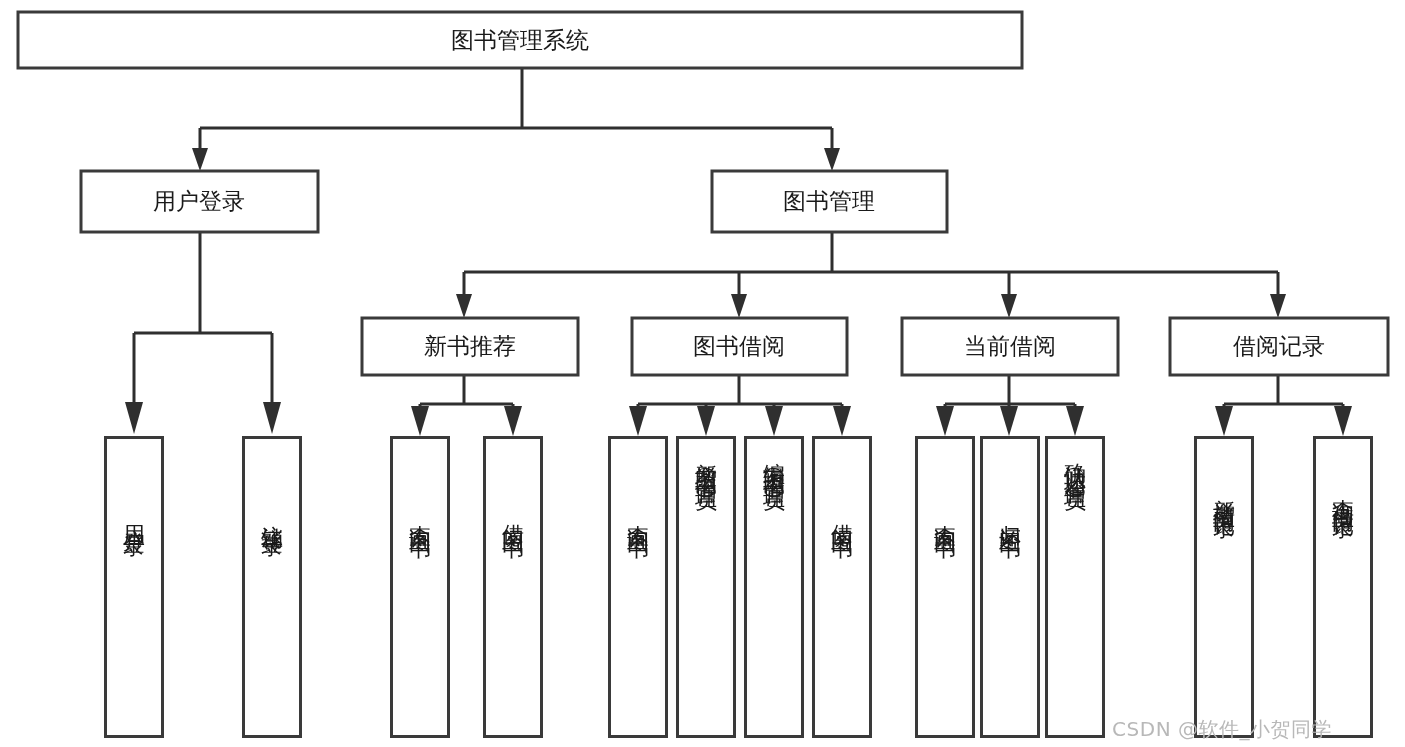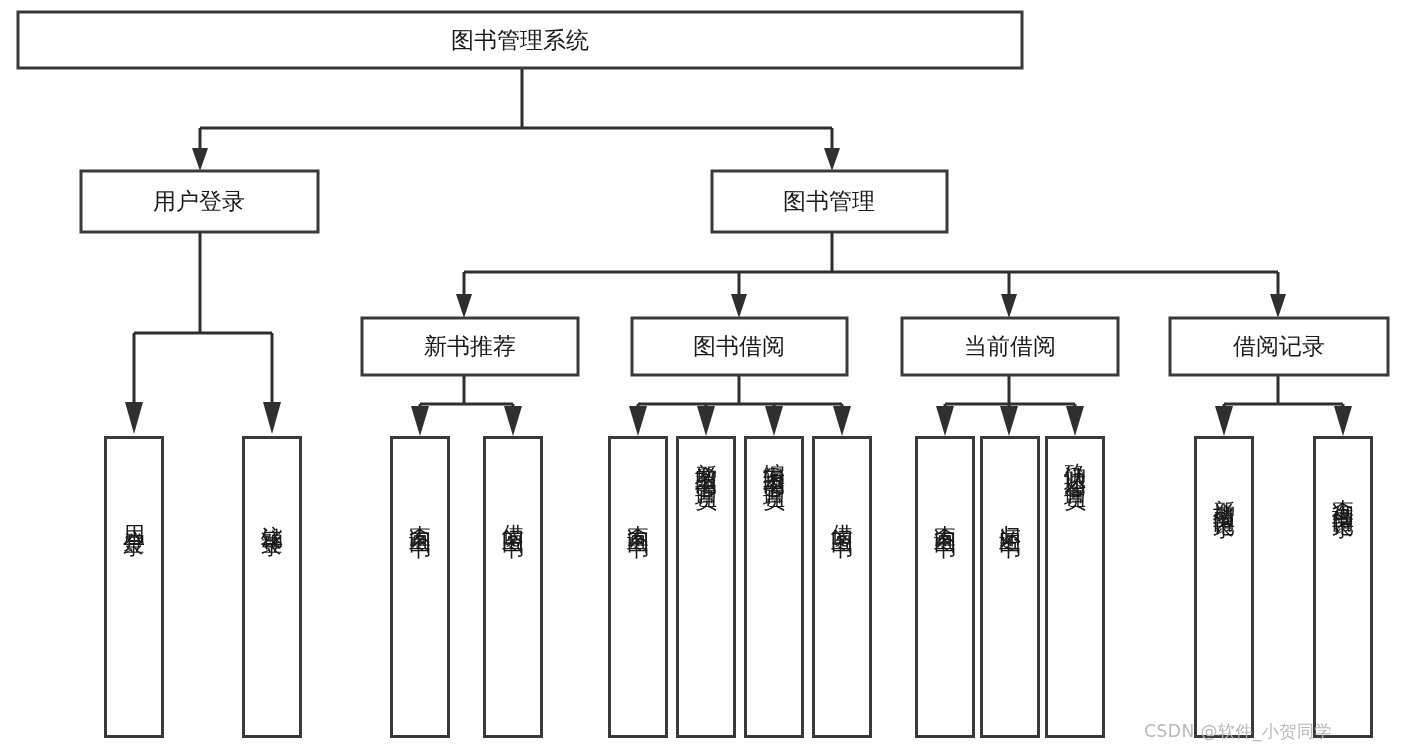--- a/index.html
+++ b/index.html
@@ -14,21 +14,21 @@
   .node-rect{fill:#ffffff;stroke:#3a3a3a;stroke-width:3;}
   .link-line{stroke:#2f2f2f;stroke-width:3;fill:none;stroke-linecap:butt;}
   .arrow-head{fill:#2f2f2f;stroke:none;}
   .h-label{
     font-family:"DejaVu Sans","Liberation Sans",sans-serif;
     font-size:23px;fill:#1a1a1a;text-anchor:middle;dominant-baseline:middle;
   }
   .watermark{
     position:absolute;right:8px;bottom:4px;
     font-family:"DejaVu Sans","Liberation Sans",sans-serif;
-    font-size:17px;color:#b8b8b8;white-space:nowrap;letter-spacing:.5px;
+    font-size:20px;color:#b8b8b8;white-space:nowrap;letter-spacing:.5px;
   }
   .vleaf{
     position:absolute;box-sizing:border-box;
     background:#ffffff;border:3px solid #3a3a3a;
     display:flex;align-items:flex-start;justify-content:center;
     overflow:hidden;
   }
   .vleaf .vtext{
     writing-mode:vertical-rl;text-orientation:upright;
     font-family:"DejaVu Sans","Liberation Sans",sans-serif;

